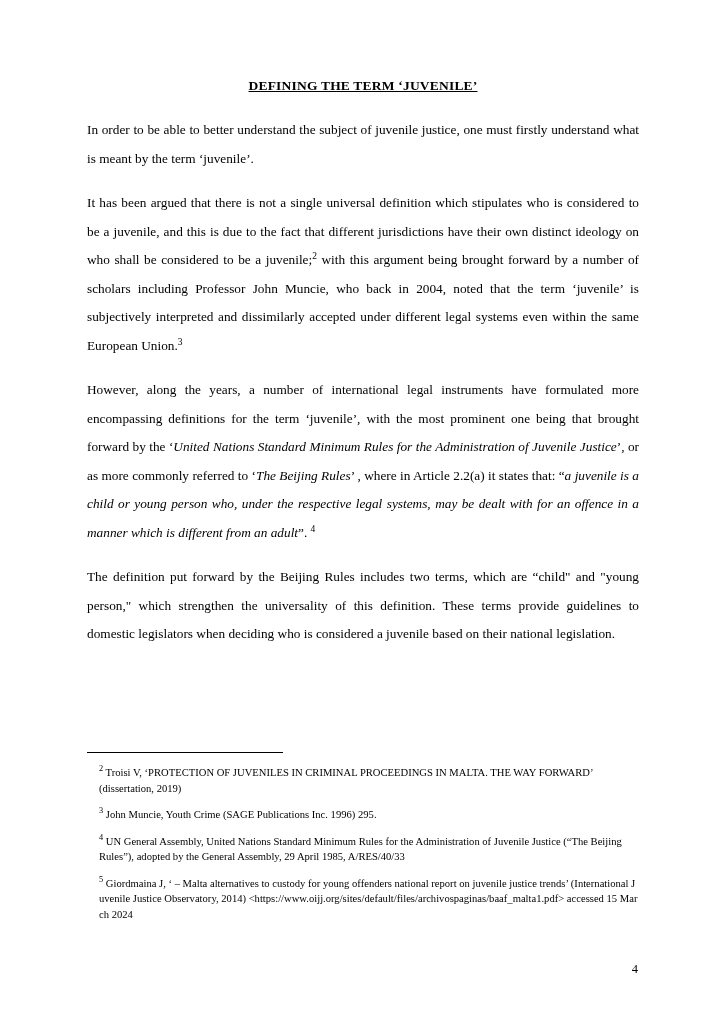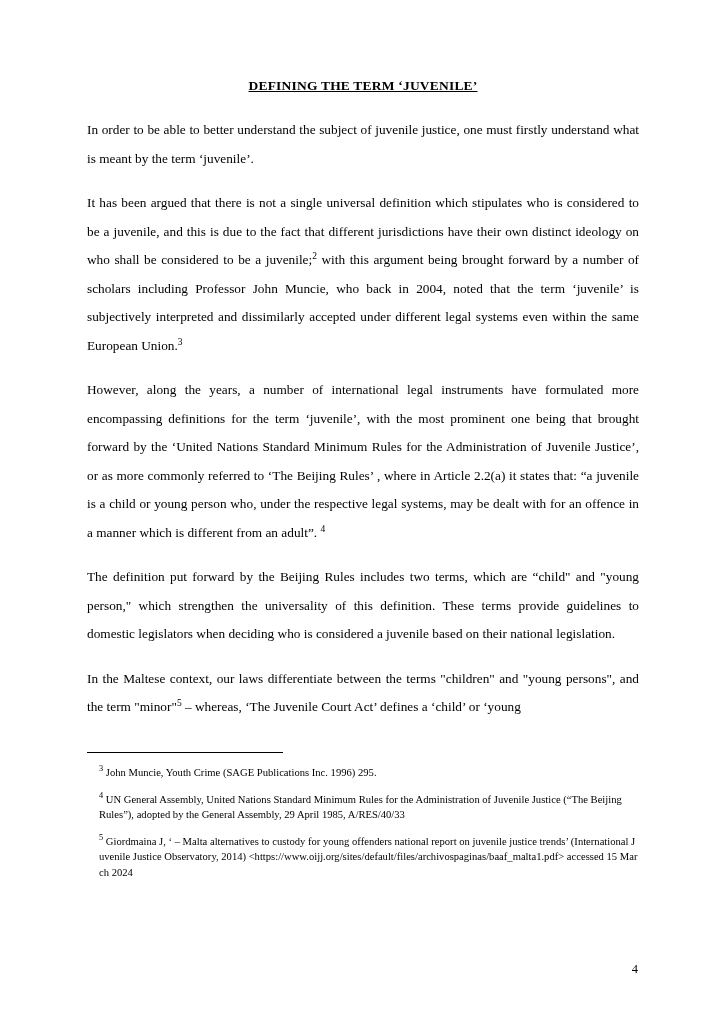--- a/index.html
+++ b/index.html
@@ -41,20 +41,21 @@
     font-size: 13.3px;
     line-height: 28.5px;
     text-align: justify;
     text-justify: inter-word;
     margin: 12px 0 16px 0;
   }
   p.body-par:last-child {
     margin-bottom: 0;
   }
   .ital {
+    font-style: italic;
   }
   sup {
     font-size: 9.5px;
     vertical-align: super;
     line-height: 0;
   }
   .footnote-area {
     position: absolute;
     left: 87px;
     top: 752px;
@@ -105,29 +106,29 @@
     </p>
 
     <p class="body-par">
       <span>However, along the years, a number of international legal instruments have formulated  more encompassing definitions for the term ‘juvenile’, with the most prominent one being that brought forward by the ‘</span><span class="ital">United Nations Standard Minimum Rules for the Administration of Juvenile Justice</span><span>’, or as more commonly referred to ‘</span><span class="ital">The Beijing Rules</span><span>’ , where in Article 2.2(a) it states that: “</span><span class="ital">a juvenile is a child or young person who, under the respective legal systems, may be dealt with for an offence in a manner which is different from an adult</span><span>”. </span><sup>4</sup>
     </p>
 
     <p class="body-par">
       <span>The definition put forward by the Beijing Rules includes two terms, which are “child" and "young person," which strengthen the universality of this definition. These terms provide guidelines to domestic legislators when deciding who is considered a juvenile based on their national legislation.</span>
     </p>
 
-    <p class="body-par">
-      <span>In the Maltese context, our laws differentiate between the terms "children" and "young persons", and the term "minor"</span><sup>5</sup><span> – whereas, ‘The Juvenile Court Act’ defines a ‘child’ or ‘young</span>
-    </p>
 
   </div>
 
   <div class="footnote-area">
     <div class="fn-rule"></div>
 
+    <p class="footnote">
+      <sup>2</sup><span> Troisi V, ‘PROTECTION OF JUVENILES IN CRIMINAL PROCEEDINGS IN MALTA. THE WAY FORWARD’ (dissertation, 2019)</span>
+    </p>
 
     <p class="footnote">
       <sup>3</sup><span> John Muncie, Youth Crime (SAGE Publications Inc. 1996) 295.</span>
     </p>
 
     <p class="footnote">
       <sup>4</sup><span> UN General Assembly, United Nations Standard Minimum Rules for the Administration of Juvenile Justice (“The Beijing Rules”), adopted by the General Assembly, 29 April 1985, A/RES/40/33</span>
     </p>
 
     <p class="footnote">

